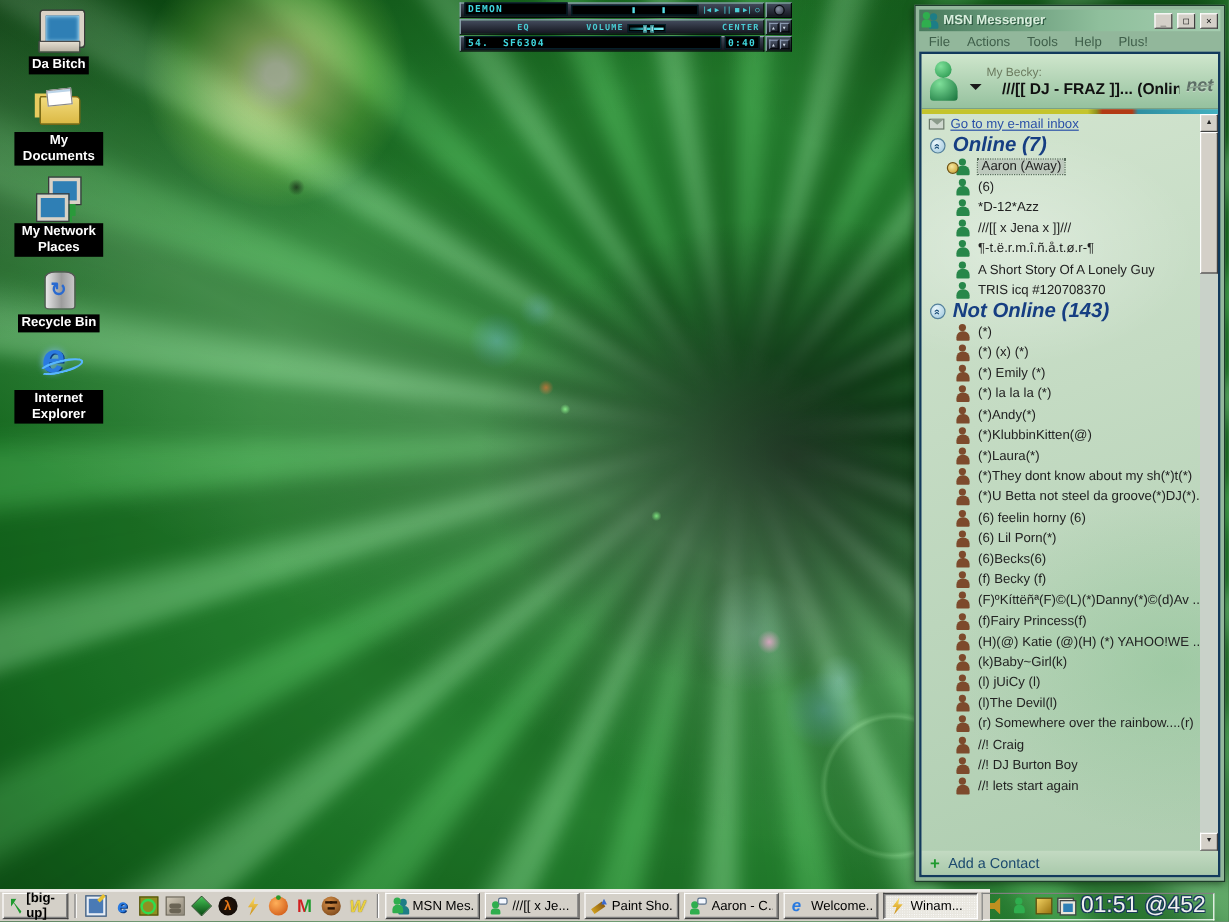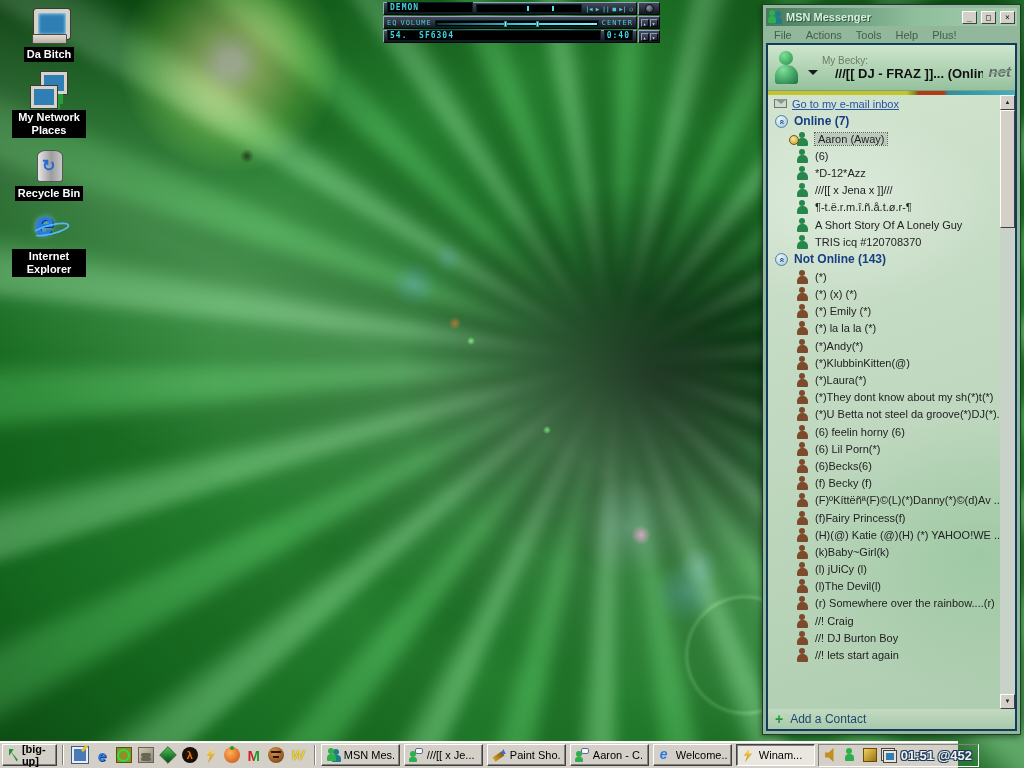--- a/index.html
+++ b/index.html
@@ -85,21 +85,21 @@
   .wa-side{ width:22px; margin-left:1px; display:flex; align-items:center; justify-content:center; gap:1px;
     background:linear-gradient(#434b5c,#14161f); border:1px solid;
     border-color:#96a4bc #04060a #04060a #96a4bc; }
   .wa-disp{ background:#000; border:1px solid #05202a; color:#3fd6de; font-size:8px; font-weight:bold;
     letter-spacing:1px; line-height:9px; padding:0 2px; white-space:pre; overflow:hidden; }
   .wa-title{ width:86px; }
   .wa-seek{ flex:1; height:9px; position:relative; background:#000; border:1px solid #05202a; }
   .wa-seek i{ position:absolute; top:1px; width:2px; height:5px; background:#58e0e8; }
   .wa-controls{ display:flex; gap:3px; color:#49ccd4; font-size:6px; line-height:9px; font-weight:bold; }
   .wa-controls span{ cursor:pointer; }
-  .wa-label{ color:#49ccd4; font-size:7px; font-weight:normal; letter-spacing:1px; }
+  .wa-label{ color:#49ccd4; font-size:7px; font-weight:bold; letter-spacing:1px;margin-left:44px; }
   .wa-slider{ flex:1; height:7px; position:relative; background:#000; border:1px solid #05202a; }
   .wa-slider::before{ content:""; position:absolute; left:1px; right:1px; top:2px; height:2px;
     background:linear-gradient(90deg,#0a3a40,#3fd6de 55%,#7ef0f6); }
   .wa-slider i{ position:absolute; top:0; width:3px; height:6px; background:#bfeff2; border:1px solid #2a8a90; }
   .wa-track{ flex:1; }
   .wa-time{ margin-left:auto; }
   .wa-knob{ width:9px; height:9px; border-radius:50%; background:radial-gradient(circle at 35% 35%, #8a93a5, #2a2f3c);
     border:1px solid #0a0c12; cursor:pointer; }
   .wa-mini{ width:8px; height:8px; font-size:6px; line-height:7px; text-align:center; color:#cdd6e4;
     background:linear-gradient(#4a5366,#20242f); border:1px solid; border-color:#8c9ab2 #05070c #05070c #8c9ab2; cursor:pointer; }
@@ -151,21 +151,21 @@
   .list-inner{ position:absolute; left:0; top:0; right:15px; }
   .mail-row{ height:17px; display:flex; align-items:center; gap:5px; padding-left:6px; }
   .mail-ico{ width:13px; height:9px; background:#cfd8cf; border:1px solid #6a7a6a; position:relative; }
   .mail-ico::before{ content:""; position:absolute; left:0; top:-1px; border:6px solid transparent; border-top:5px solid #8a9a8a; width:0; }
   .mail-link{ color:#2a50a8; font-size:11px; text-decoration:underline; cursor:pointer; white-space:nowrap; }
 
   .group-hdr{ height:18px; display:flex; align-items:center; gap:6px; padding-left:7px; cursor:pointer; }
   .chev{ width:13px; height:13px; border-radius:50%; background:radial-gradient(circle at 35% 30%,#eaf6fb,#9cc6dc); border:1px solid #54809c;
     color:#174a74; font-size:9px; font-weight:bold; line-height:12px; text-align:center; }
   .chev::before{ content:"«"; display:inline-block; transform:rotate(90deg); }
-  .group-label{ font-size:12px; font-weight:bold; color:#163e82; white-space:nowrap; }
+  .group-label{ font-size:17px; font-weight:bold; color:#163e82; white-space:nowrap;font-style:italic; }
 
   .contact{ height:17.2px; display:flex; align-items:center; gap:6px; padding-left:28px; cursor:pointer; }
   .bwrap{ position:relative; width:13px; height:14px; flex:0 0 13px; }
   .buddy{ position:absolute; inset:0; }
   .buddy::before{ content:""; position:absolute; left:3px; top:0; width:6px; height:6px; border-radius:50%; background:currentColor; }
   .buddy::after{ content:""; position:absolute; left:1px; top:6px; width:11px; height:8px; border-radius:5px 5px 1px 1px; background:currentColor; }
   .contact.online .buddy, .contact.away .buddy{ color:#27874a; }
   .contact.offline .buddy{ color:#7d4a2c; }
   .contact.away .bwrap::before{ content:""; position:absolute; left:-7px; bottom:1px; width:8px; height:8px; border-radius:50%;
     background:radial-gradient(circle at 40% 35%,#f5e8a0,#c89a28); border:1px solid #6e5212; z-index:2; }
@@ -181,21 +181,21 @@
 
   .iwant{ height:18px; display:flex; align-items:center; gap:6px; padding-left:5px;
     background:linear-gradient(180deg,#2a5a84,#10304e); color:#fff; font-weight:bold; font-size:11px; }
   .iwant .chev{ background:radial-gradient(circle at 35% 30%,#d8f0fa,#7fb4d2); }
   .addrow{ height:20px; display:flex; align-items:center; gap:7px; padding-left:7px;
     background:linear-gradient(180deg,#c3dac2,#a9c9ab); cursor:pointer; }
   .plus{ color:#1f9a2f; font-size:14px; font-weight:bold; line-height:14px; }
   .add-label{ color:#1c4a6e; font-size:12px; }
 
   
-  .taskbar{ position:absolute; left:0; bottom:0; width:958px; height:27px; background:#d4d0c8;
+  .taskbar{ position:absolute; left:0; bottom:0; width:825px; height:27px; background:#d4d0c8;
     border-top:1px solid #f5f3ef; box-shadow:inset 0 1px 0 #fff; z-index:10; display:flex; align-items:center; padding:0 2px; gap:3px; }
   .raised{ border:1px solid; border-color:#fff #404040 #404040 #fff; box-shadow:inset -1px -1px 0 #808080; background:#d4d0c8; }
   .pressed{ border:1px solid; border-color:#404040 #fff #fff #404040; box-shadow:inset 1px 1px 0 #808080;
     background-color:#e9e7e0; background-image:radial-gradient(#fff 28%, rgba(255,255,255,0) 30%); background-size:2px 2px; }
   .startbtn{ height:22px; display:flex; align-items:center; gap:4px; padding:0 6px; cursor:pointer; }
   .start-arrow{ width:13px; height:13px; background:#1f9a2f; clip-path:polygon(0 0,55% 0,30% 28%,100% 86%,86% 100%,28% 30%,0 55%); 
     filter:drop-shadow(1px 1px 0 #0a4a10); }
   .start-label{ font-weight:bold; font-size:11px; color:#000; }
   .tb-sep{ width:2px; height:20px; border-left:1px solid #808080; border-right:1px solid #fff; margin:0 2px; }
 
@@ -236,34 +236,38 @@
   .tb-ie::before{ content:"e"; position:absolute; left:2px; top:-2px; font-size:14px; font-style:italic; font-weight:bold; color:#2a7ae0; }
   .tb-winamp{ background:linear-gradient(#ffe26a,#c88a10); clip-path:polygon(62% 0,20% 56%,45% 56%,30% 100%,82% 40%,55% 40%); }
 
   .tray{ margin-left:auto; height:23px; display:flex; align-items:center; gap:5px; padding:0 6px;
     border:1px solid; border-color:#808080 #fff #fff #808080; }
   .tri{ width:14px; height:14px; position:relative; cursor:pointer; }
   .tr-speaker{ background:#c09020; clip-path:polygon(0 32%,28% 32%,62% 0,62% 100%,28% 68%,0 68%); }
   .tr-gold{ background:linear-gradient(135deg,#f0d060,#9a7210); border:1px solid #6a4c08; }
   .tr-net::before{ content:""; position:absolute; left:0; top:1px; width:8px; height:7px; background:#2f7fb5; border:2px solid #e8e4da; outline:1px solid #444; }
   .tr-net::after{ content:""; position:absolute; right:0; bottom:0; width:8px; height:7px; background:#2f7fb5; border:2px solid #e8e4da; outline:1px solid #444; }
-  .tray-clock{ font-size:13px; font-weight:bold; color:#f0f0f0; text-shadow:1px 1px 0 #1a3a5a, -1px -1px 0 #1a3a5a, 1px -1px 0 #1a3a5a, -1px 1px 0 #1a3a5a; white-space:nowrap; }
+  .tray-clock{ font-size:19px; font-weight:normal; color:#f0f0f0; text-shadow:1px 1px 0 #1a3a5a, -1px -1px 0 #1a3a5a, 1px -1px 0 #1a3a5a, -1px 1px 0 #1a3a5a; white-space:nowrap; }
 </style>
 </head>
 <body>
 
 <div class="desktop">
 
   <div class="dicons">
 
       <div class="dicon">
         <span class="dicon-img ic-computer"></span>
         <span class="dicon-label">Da Bitch</span>
       </div>
 
+      <div class="dicon">
+        <span class="dicon-img ic-folder"></span>
+        <span class="dicon-label">My Documents</span>
+      </div>
 
       <div class="dicon">
         <span class="dicon-img ic-network"></span>
         <span class="dicon-label">My Network Places</span>
       </div>
 
       <div class="dicon">
         <span class="dicon-img ic-recycle"></span>
         <span class="dicon-label">Recycle Bin</span>
       </div>

